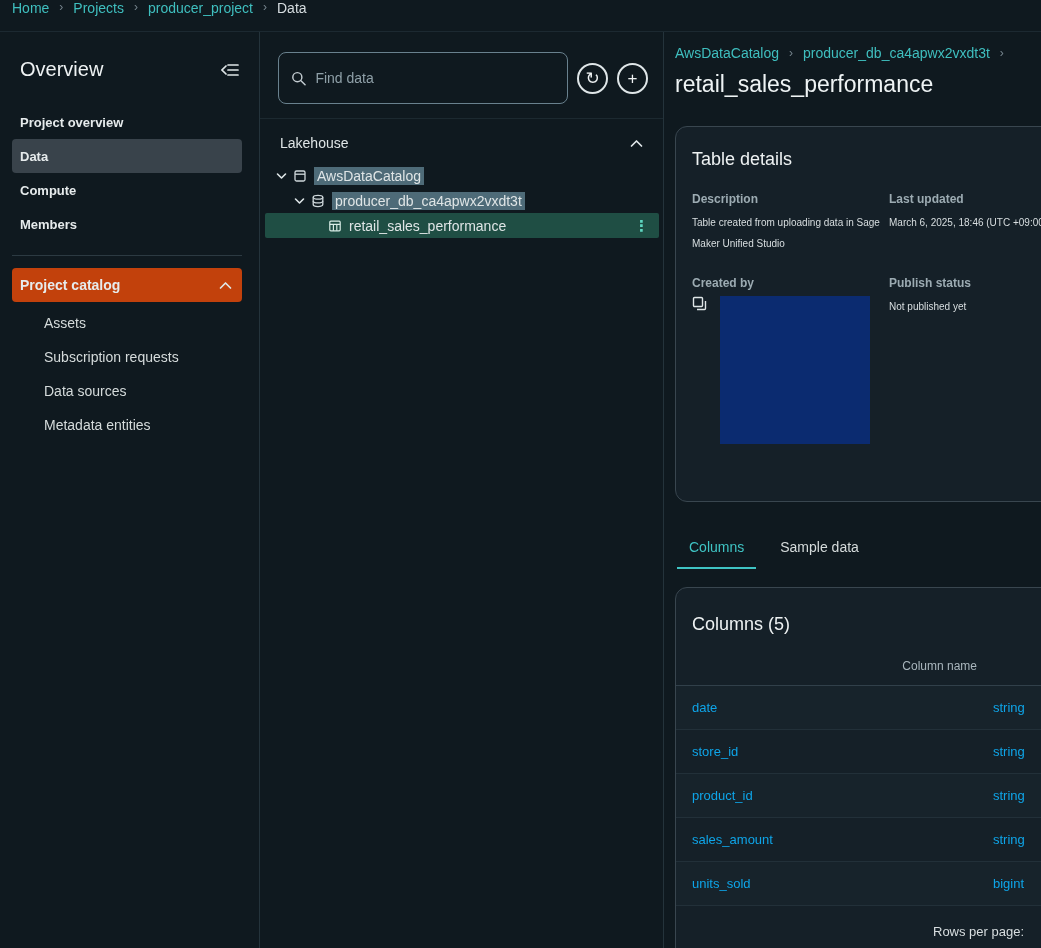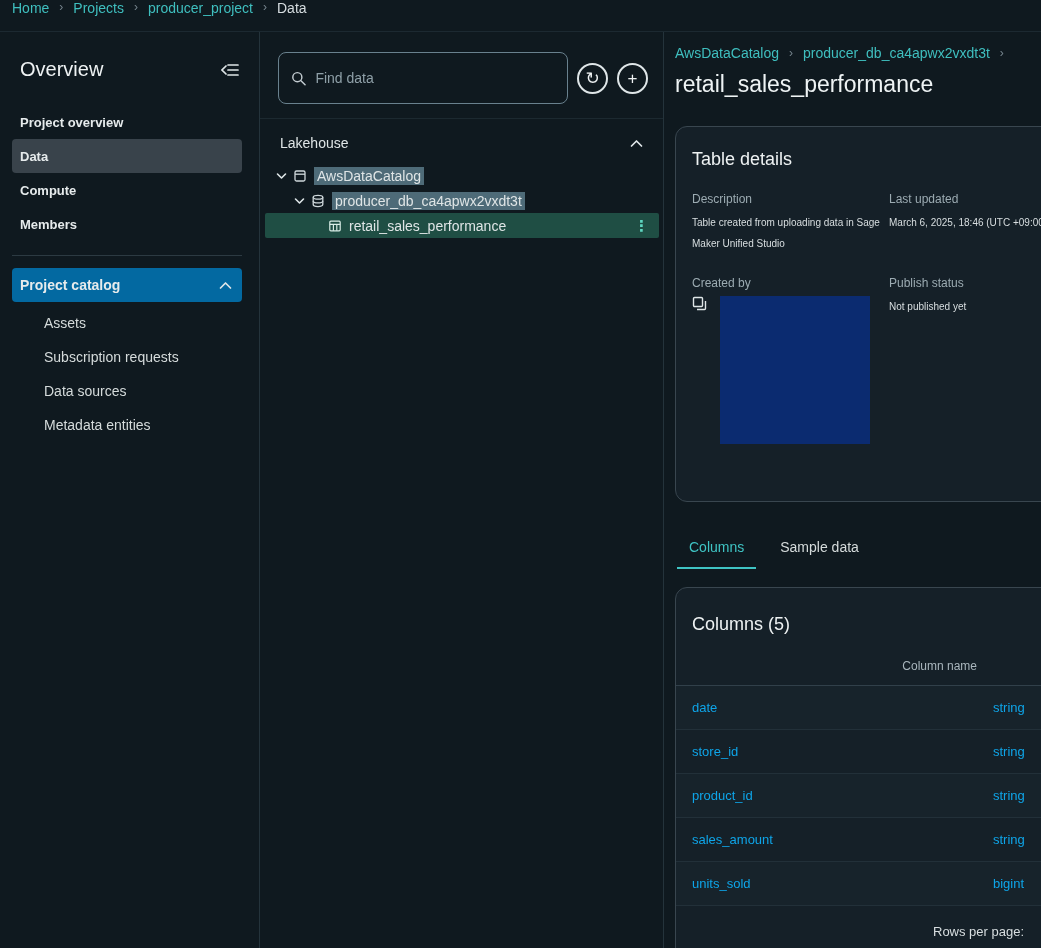--- a/index.html
+++ b/index.html
@@ -22,21 +22,21 @@
   
   .sidebar { width:260px; flex:0 0 260px; border-right:1px solid #24333b; padding-top:26px; }
   .sidebar-header { display:flex; align-items:center; justify-content:space-between; padding:0 20px; margin-bottom:24px; }
   .sidebar-title { font-size:20px; font-weight:400; color:#eef2f3; }
   .collapse-btn { background:none; border:none; cursor:pointer; color:#dfe6e8; display:flex; align-items:center; }
   .nav-item { height:34px; display:flex; align-items:center; font-size:13px; font-weight:700;
               color:#e6ebec; margin:0 17px 0 12px; padding-left:8px; border-radius:4px; cursor:pointer; }
   .nav-item.selected { background:#39434b; }
   .divider { border:none; border-top:1px solid #2c3a42; margin:14px 17px 12px 12px; }
   .catalog-row { height:34px; display:flex; align-items:center; justify-content:space-between;
-                 font-size:14px; font-weight:700; color:#e6ebec; background:#0369a1;
+                 font-size:14px; font-weight:700; color:#e6ebec; background:#c2410c;
                  margin:0 17px 4px 12px; padding:0 10px 0 8px; border-radius:4px; cursor:pointer; }
   .sub-item { height:34px; display:flex; align-items:center; padding-left:44px; font-size:14px;
               color:#d5dbdb; cursor:pointer; }
 
   
   .explorer { width:404px; flex:0 0 404px; border-right:1px solid #24333b; padding-top:20px; overflow:hidden; }
   .explorer-head { display:flex; align-items:center; gap:9px; padding:0 16px 14px 18px;
                    border-bottom:1px solid #1c2930; }
   .search-box { flex:0 0 290px; height:52px; border:1px solid #69818e; border-radius:8px;
                 display:flex; align-items:center; padding:0 12px; gap:9px; background:transparent; }
@@ -60,21 +60,21 @@
 
   
   .detail { flex:1; min-width:0; overflow:hidden; padding:13px 0 0 11px; }
   .detail-breadcrumbs { display:flex; align-items:center; font-size:14px; white-space:nowrap; }
   .detail-title { font-size:23px; font-weight:400; color:#eef3f4; margin-top:10px; }
 
   .card { width:520px; border:1px solid #39464f; border-radius:12px; background:#152028; }
   .card.details { margin-top:28px; padding:22px 20px 20px 16px; height:376px; overflow:hidden; }
   .card h3 { font-size:18px; font-weight:400; color:#eef2f3; }
   .fields { display:grid; grid-template-columns:197px 1fr; margin-top:22px; row-gap:22px; }
-  .field-label { font-size:12px; color:#9cabb2; margin-bottom:6px; }
+  .field-label { font-size:12px; color:#9cabb2; margin-bottom:6px;font-weight:bold; }
   .field-value { font-size:10px; color:#d8dee0; line-height:21px; }
   .desc-value { width:193px; word-break:break-all; }
   .updated-value { width:180px; }
   .createdby { display:flex; align-items:flex-start; gap:13px; margin-top:2px; }
   .copy-btn { background:none; border:none; padding:0; cursor:pointer; color:#dfe6e8; display:flex; }
   .bluebox { width:150px; height:148px; background:#0b2b70; }
 
   .tabs { display:flex; gap:12px; margin-top:28px; margin-left:2px; }
   .tab { font-size:14px; padding:9px 12px 12px; color:#d5dbdb; cursor:pointer;
          border-bottom:2px solid transparent; }

